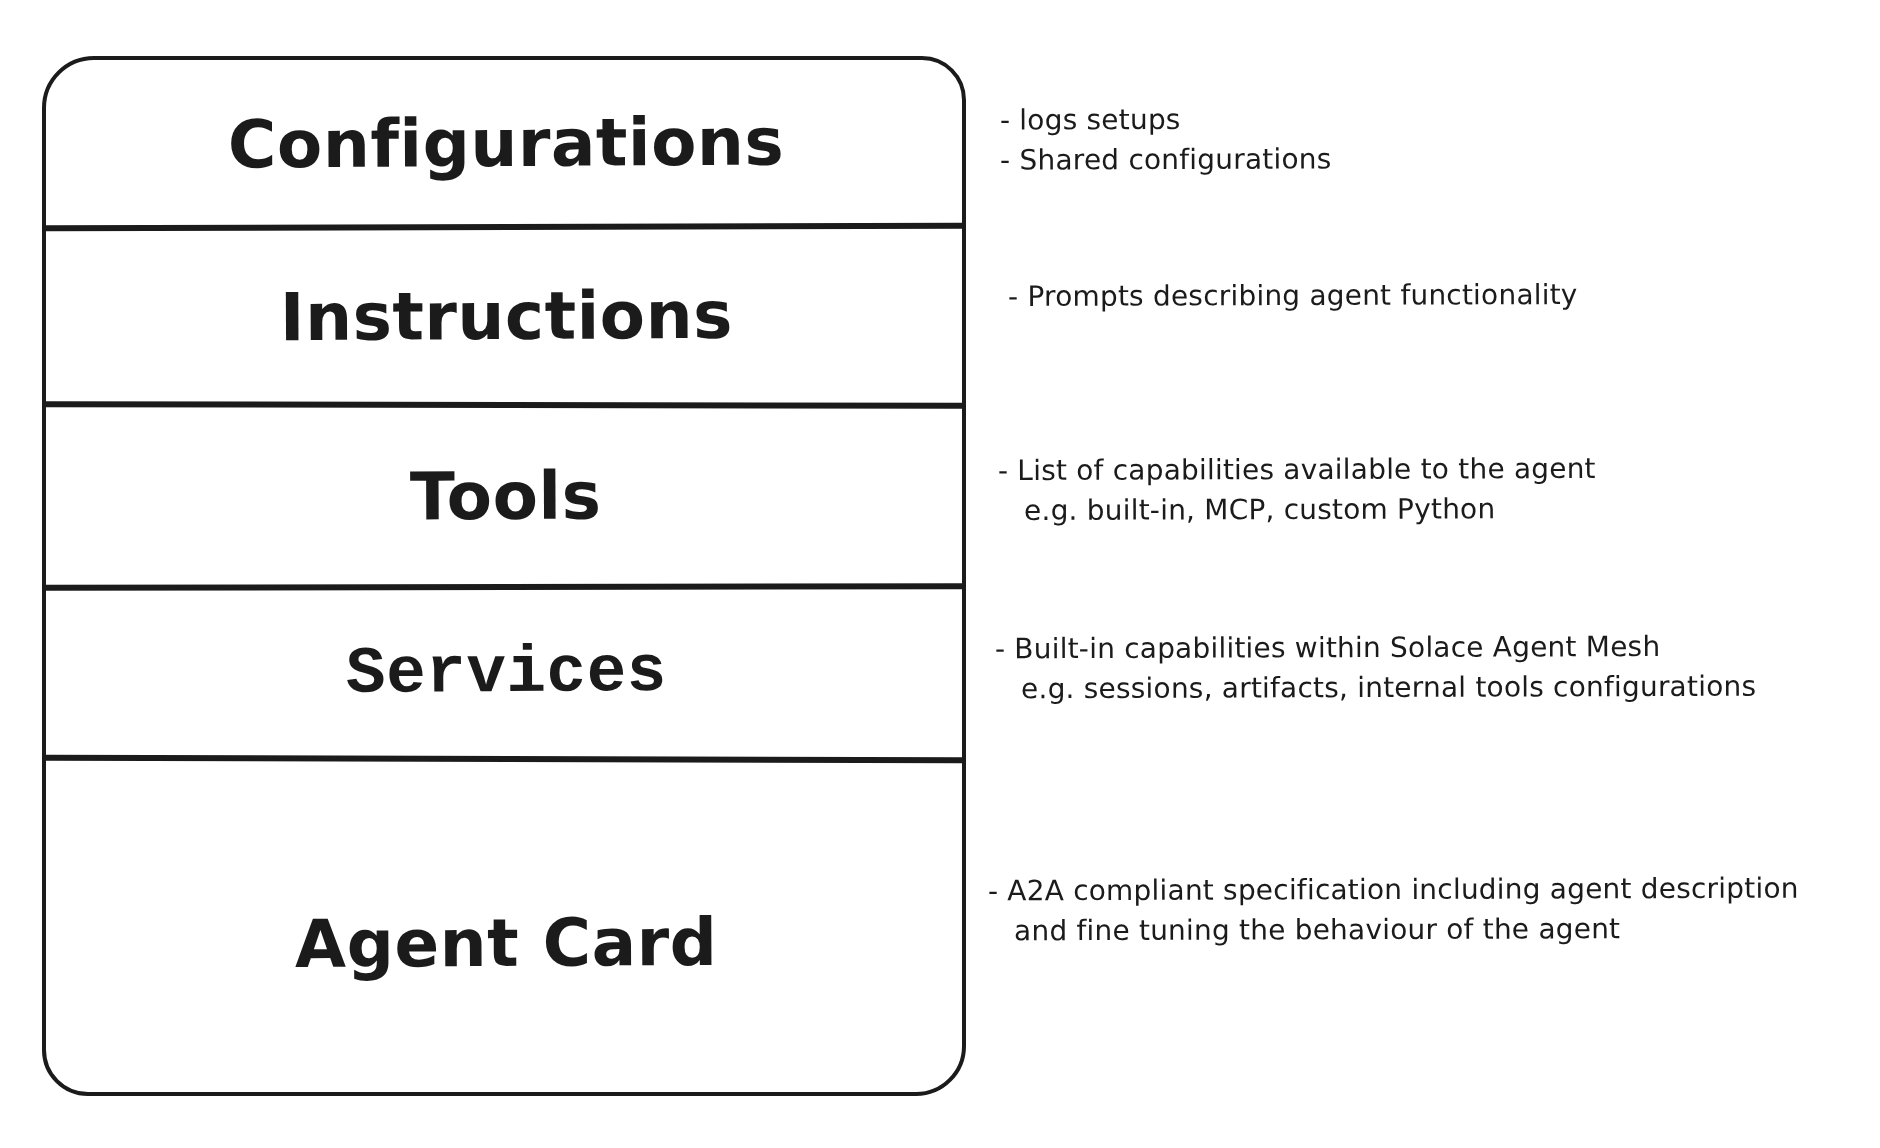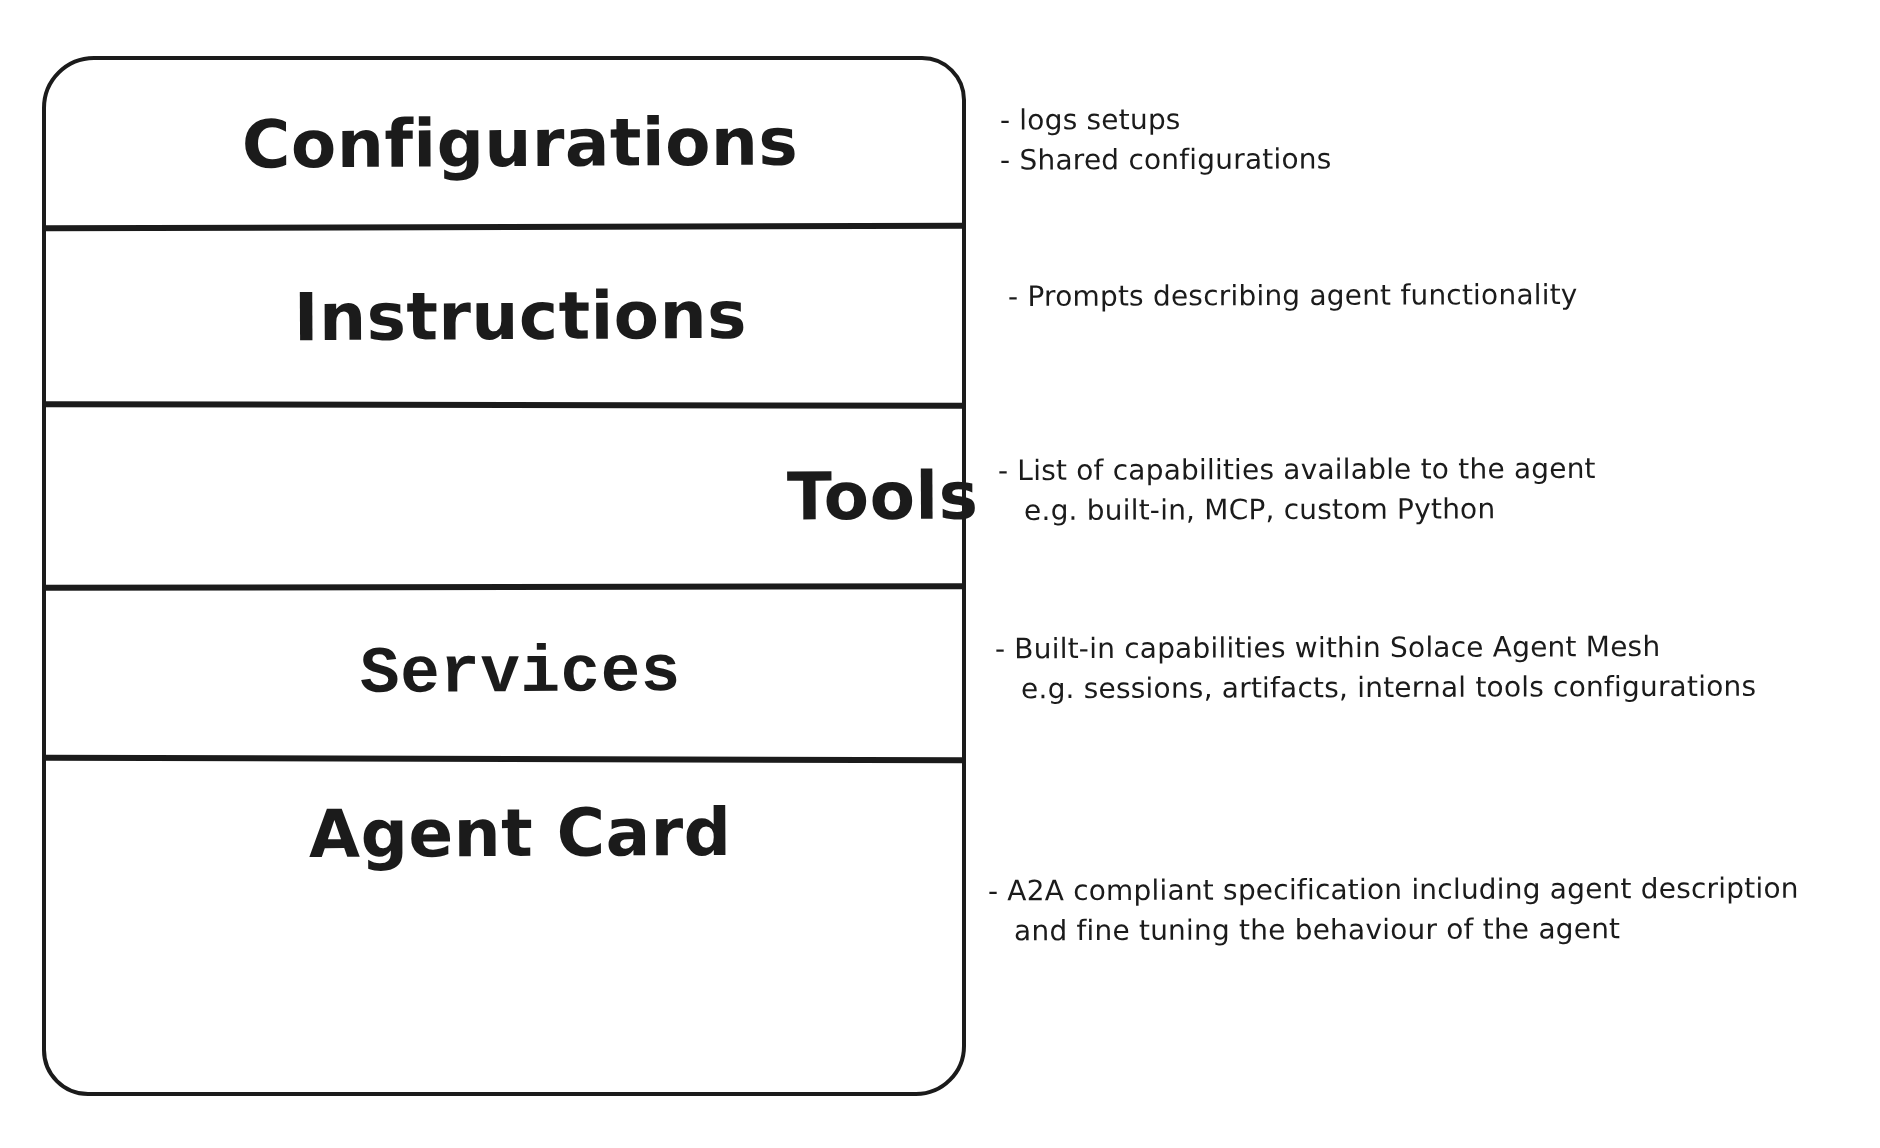--- a/index.html
+++ b/index.html
@@ -24,32 +24,32 @@
     top: 56px;
     width: 924px;
     height: 1040px;
     box-sizing: border-box;
     border: 4px solid #1b1b1b;
     border-radius: 52px 44px 50px 46px;
     background: #ffffff;
   }
   .section {
     position: absolute;
-    left: 16px;
+    left: 2px;
     width: 100%;
     display: flex;
     align-items: center;
     justify-content: center;
     box-sizing: border-box;
   }
   .sec-1 { top: 0;     height: 167px; }
   .sec-2 { top: 167px; height: 178px; }
-  .sec-3 { top: 345px; height: 182px; justify-content: flex-end; }
+  .sec-3 { top: 345px; height: 182px; }
   .sec-4 { top: 527px; height: 172px; font-family: Liberation Mono, monospace; }
-  .sec-5 { top: 699px; height: 333px; align-items: flex-start; padding-top: 36px; }
+  .sec-5 { top: 699px; height: 333px; align-items: center; padding-top: 36px; }
 
   .section-label {
     font-size: 66px;
     font-weight: bold;
     letter-spacing: 0.5px;
     white-space: nowrap;
     transform: rotate(-0.3deg);
   }
 
   .divider {

